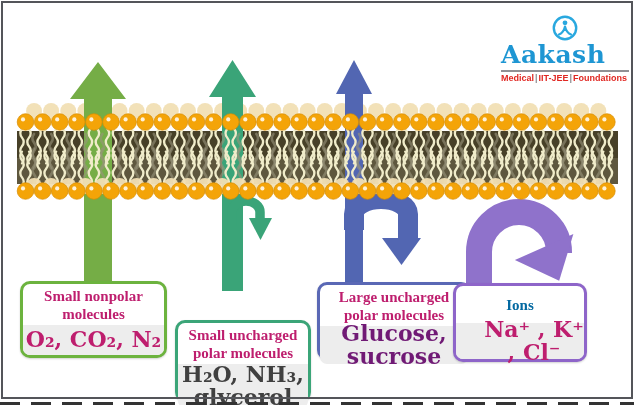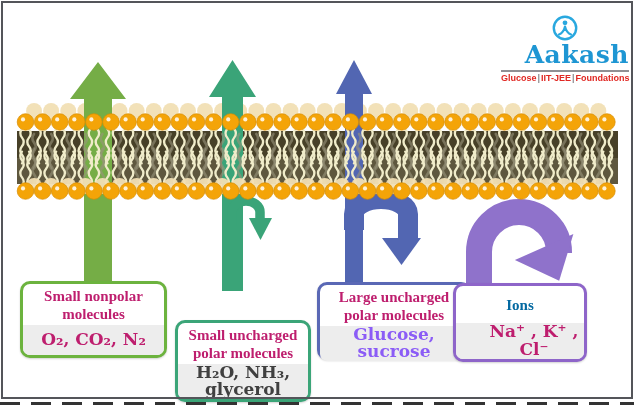--- a/index.html
+++ b/index.html
@@ -13,25 +13,25 @@
     background:repeating-linear-gradient(90deg,#333 0 20px,transparent 20px 31px);}
   #scene{position:absolute;left:0;top:0;z-index:1;}
   
   .lbox{position:absolute;z-index:2;background:#fff;border:3px solid #888;
     border-radius:10px;box-sizing:border-box;display:flex;flex-direction:column;
     box-shadow:0 1px 2px rgba(0,0,0,.18);}
   .lbox .title{flex:1;display:flex;align-items:center;justify-content:center;
     text-align:center;font-weight:bold;font-size:15px;line-height:1.22;
     white-space:pre-line;padding:3px 2px 1px 2px;}
   .lbox .formula{background:#EDEDED;border-radius:0 0 7px 7px;text-align:center;
-    font-weight:bold;font-size:17px;line-height:1.05;white-space:pre-line;
+    font-weight:bold;font-size:22px;line-height:1.05;white-space:pre-line;
     display:flex;align-items:center;justify-content:center;
     font-family:"DejaVu Serif",serif;}
   
-  .logo{position:absolute;top:14px;right:5px;width:128px;z-index:3;text-align:right;}
+  .logo{position:absolute;top:14px;right:5px;width:128px;z-index:3;text-align:left;}
   .logo .mark{height:28px;display:flex;justify-content:center;}
   .logo .name{font-family:"DejaVu Serif",serif;font-weight:bold;font-size:25px;
     line-height:1.05;letter-spacing:0.5px;}
   .logo .rule{height:2px;background:#909094;margin:2px 0 1px 0;}
   .logo .tagline{font-family:"Liberation Sans",sans-serif;font-weight:bold;
     font-size:9px;letter-spacing:0px;white-space:nowrap;}
   .logo .tagline .sep{color:#8A8A8E;padding:0 1px;}
 </style>
 </head>
 <body>
@@ -496,38 +496,38 @@
   <div class="logo">
     <div class="mark">
       <svg width="28" height="28" viewBox="-14 -14 28 28">
         <circle id="logoRing" cx="0" cy="0" r="11.2" fill="none" stroke-width="2.4" stroke="#29A8DF"></circle>
         <circle id="logoHead" cx="0" cy="-5.2" r="2.4" fill="#29A8DF"></circle>
         <path id="logoBody" d="M0 -1.5 C -1 3 -3.5 5.5 -6 6.5 M0 -1.5 C 1 3 3.5 5.5 6 6.5" fill="none" stroke-width="2.2" stroke-linecap="round" stroke="#29A8DF"></path>
       </svg>
     </div>
     <div class="name" style="color: rgb(30, 150, 211);">Aakash</div>
     <div class="rule"></div>
-    <div class="tagline" style="color: rgb(224, 40, 35);"><span>Glucose</span><span class="sep">|</span><span>IIT-JEE</span><span class="sep">|</span><span>Foundations</span></div>
+    <div class="tagline" style="color: rgb(224, 40, 35);"><span>Medical</span><span class="sep">|</span><span>IIT-JEE</span><span class="sep">|</span><span>Foundations</span></div>
   </div>
 
   <div class="lbox" style="left: 20px; top: 281px; width: 147px; height: 77px; border-color: rgb(108, 179, 62);">
     <div class="title" style="color: rgb(190, 30, 110);">Small nonpolar
 molecules</div>
     <div class="formula" style="height: 32px; color: rgb(190, 30, 110);">O₂, CO₂, N₂</div>
   </div>
   <div class="lbox" style="left: 175px; top: 281px; width: 136px; height: 82px; border-color: rgb(59, 165, 120); margin-top: 39px;">
     <div class="title" style="color: rgb(190, 30, 110);">Small uncharged
 polar molecules</div>
     <div class="formula" style="height: 44px; color: #404040;">H₂O,  NH₃,
 glycerol</div>
   </div>
   <div class="lbox" style="left: 317px; top: 282px; width: 154px; height: 78px; border-color: rgb(90, 104, 181);">
     <div class="title" style="color: rgb(190, 30, 110);">Large uncharged
 polar molecules</div>
-    <div class="formula" style="height: 38px; color: #8b5cf6;">Glucose,
+    <div class="formula" style="height: 38px; color: #701a75;">Glucose,
 sucrose</div>
   </div>
   <div class="lbox" style="left: 453px; top: 283px; width: 134px; height: 79px; border-color: rgb(142, 101, 201);">
     <div class="title" style="color: #0369a1;">Ions</div>
     <div class="formula" style="height: 36px; color: rgb(190, 30, 110); padding-left: 28px;">Na⁺ , K⁺ , Cl⁻</div>
   </div>
 
   <div class="frame"></div>
   <div class="bottom-dashes"></div>
 </div>

